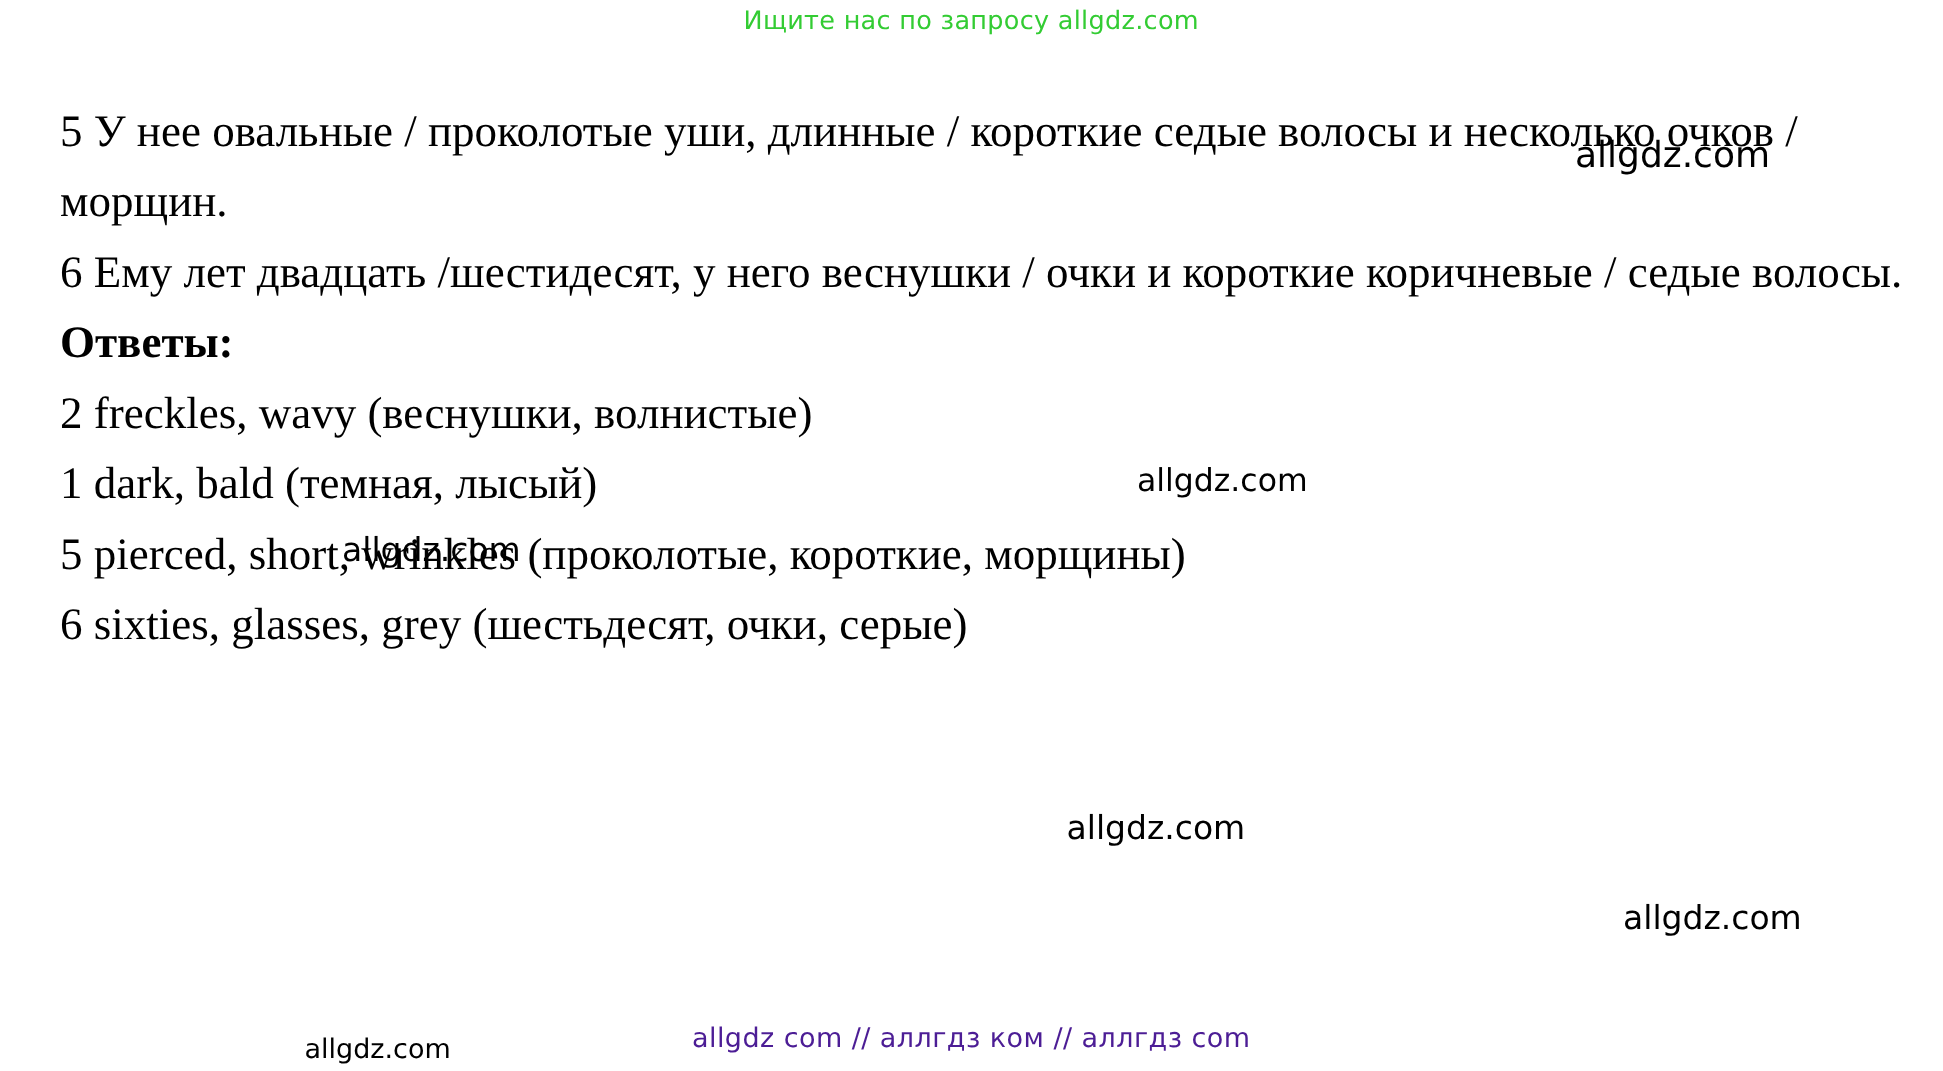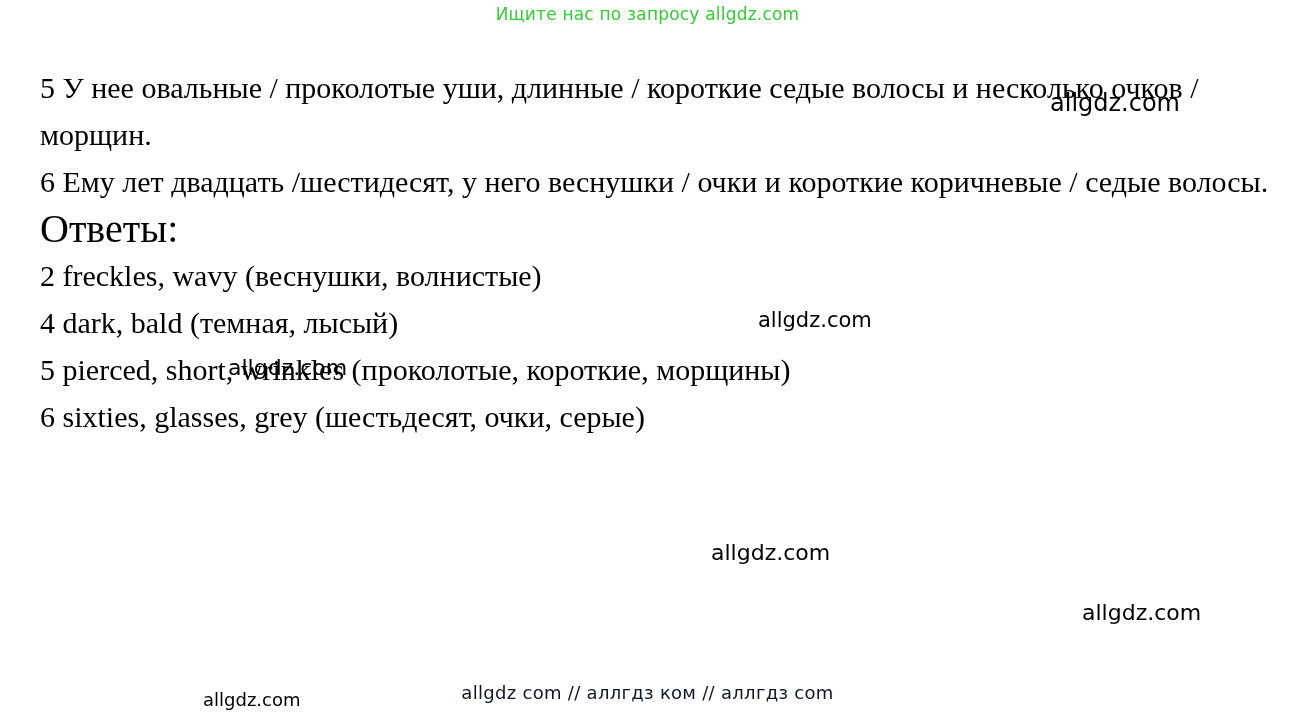--- a/index.html
+++ b/index.html
@@ -37,22 +37,22 @@
     left: 40px;
     width: 1230px;
   }
   .line {
     font-family: "Liberation Serif", serif;
     font-size: 30px;
     line-height: 47px;
     white-space: pre-wrap;
   }
   .answers-head {
-    font-weight: normal;
-    font-size: 40px;
+    font-weight: bold;
+    font-size: 30px;
     line-height: 47px;
   }
   .wm {
     position: absolute;
     font-family: "DejaVu Sans", sans-serif;
     color: #000000;
     white-space: nowrap;
     margin-top: 47px;
   }
   .wm-1 { left: 1050px; top: 42px;  font-size: 24px; }
@@ -65,36 +65,36 @@
     position: absolute;
     left: 0;
     top: 682px;
     width: 1295px;
     text-align: center;
     font-family: "DejaVu Sans", sans-serif;
     font-size: 18px;
     color: #7a2fbf;
     letter-spacing: 0.3px;
   }
-  .bottom-bar span { color: #0f172a; }
+  .bottom-bar span { color: #4c1d95; }
   .sep { padding: 0 6px; }
 </style>
 </head>
 <body>
 
 <div class="page">
 
   <div class="top-banner">Ищите нас по запросу allgdz.com</div>
 
   <div class="content">
     <div class="line">5 У нее овальные / проколотые уши, длинные / короткие седые волосы и несколько очков / морщин.</div>
     <div class="line">6 Ему лет двадцать /шестидесят, у него веснушки / очки и короткие коричневые / седые волосы.</div>
     <div class="answers-head">Ответы:</div>
     <div class="line">2 freckles, wavy (веснушки, волнистые)</div>
-    <div class="line">4 dark, bald (темная, лысый)</div>
+    <div class="line">1 dark, bald (темная, лысый)</div>
     <div class="line">5 pierced, short, wrinkles (проколотые, короткие, морщины)</div>
     <div class="line">6 sixties, glasses, grey (шестьдесят, очки, серые)</div>
   </div>
 
   <div class="wm wm-1">allgdz.com</div>
   <div class="wm wm-2">allgdz.com</div>
   <div class="wm wm-3">allgdz.com</div>
   <div class="wm wm-4">allgdz.com</div>
   <div class="wm wm-5">allgdz.com</div>
   <div class="wm wm-6">allgdz.com</div>

